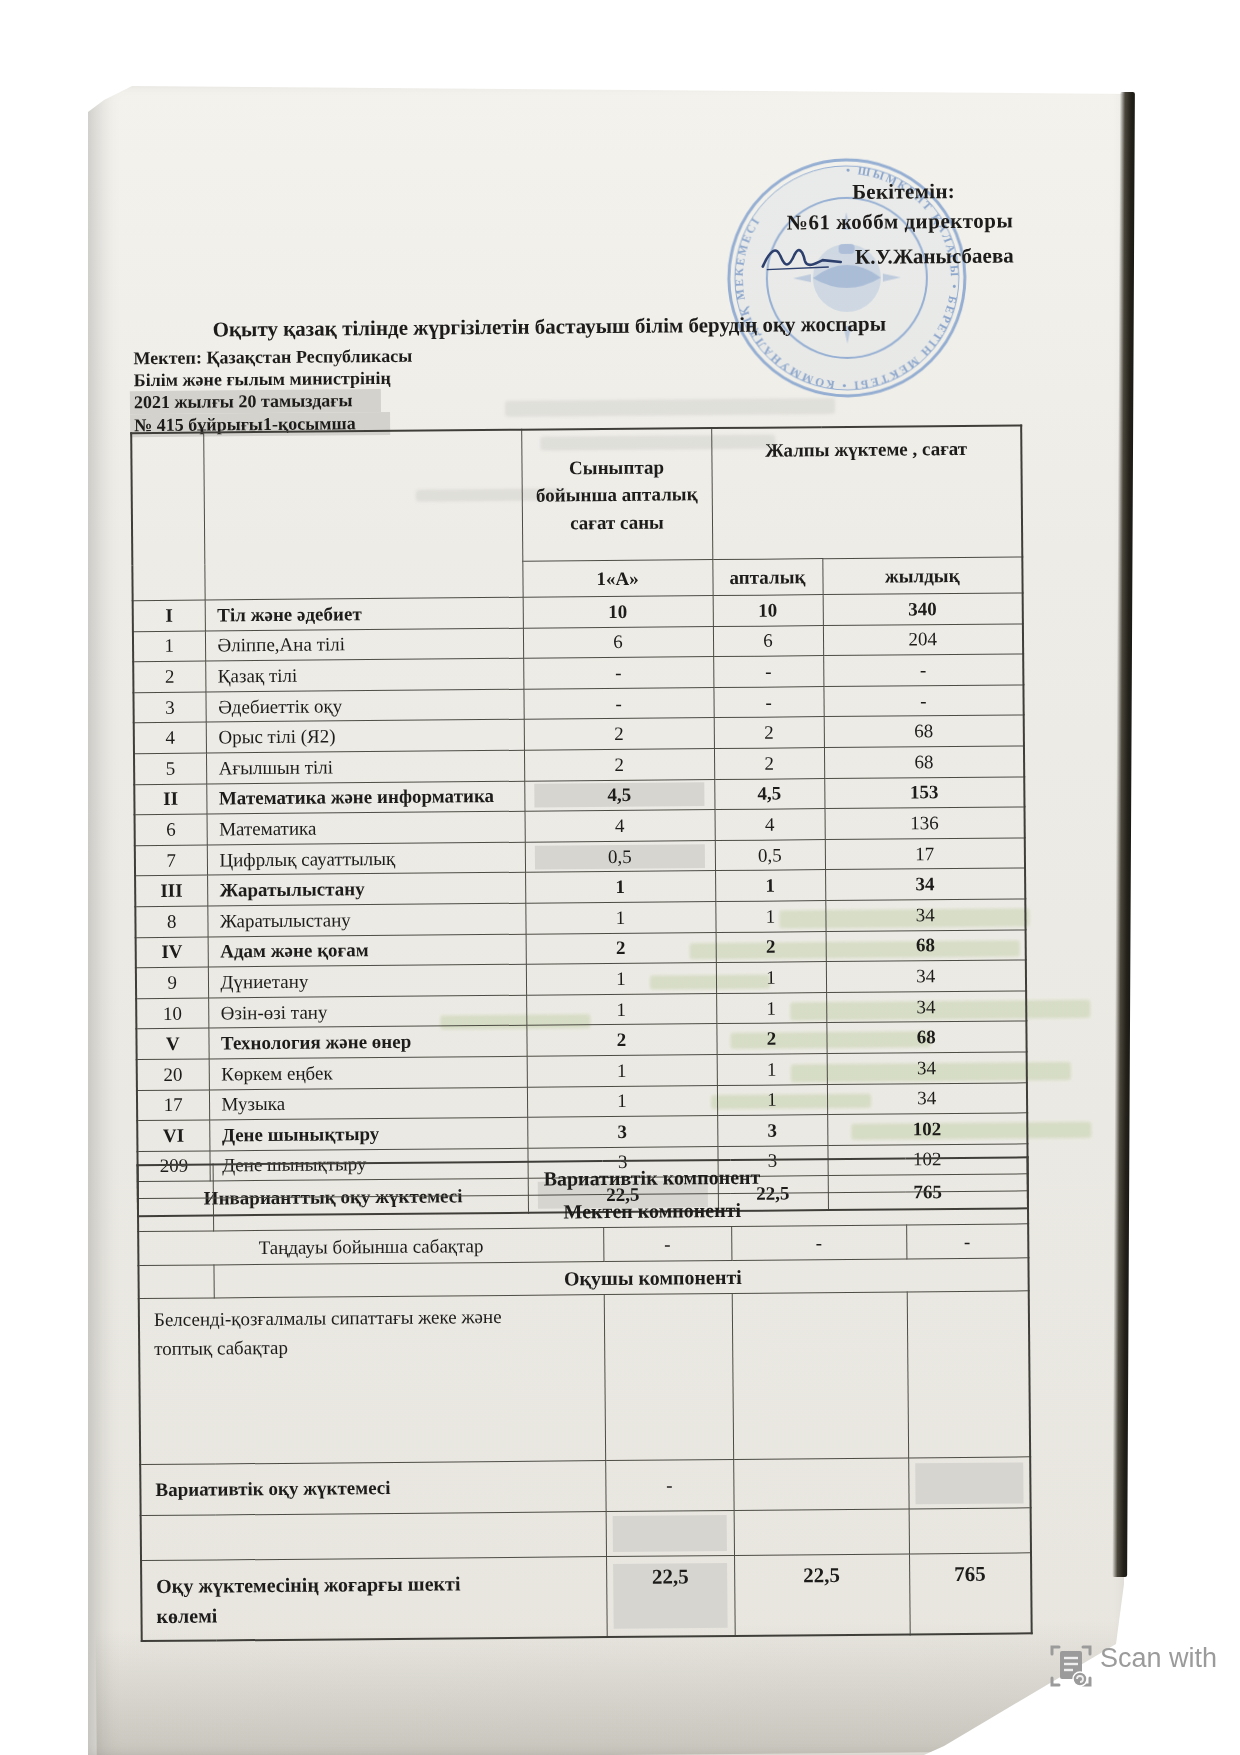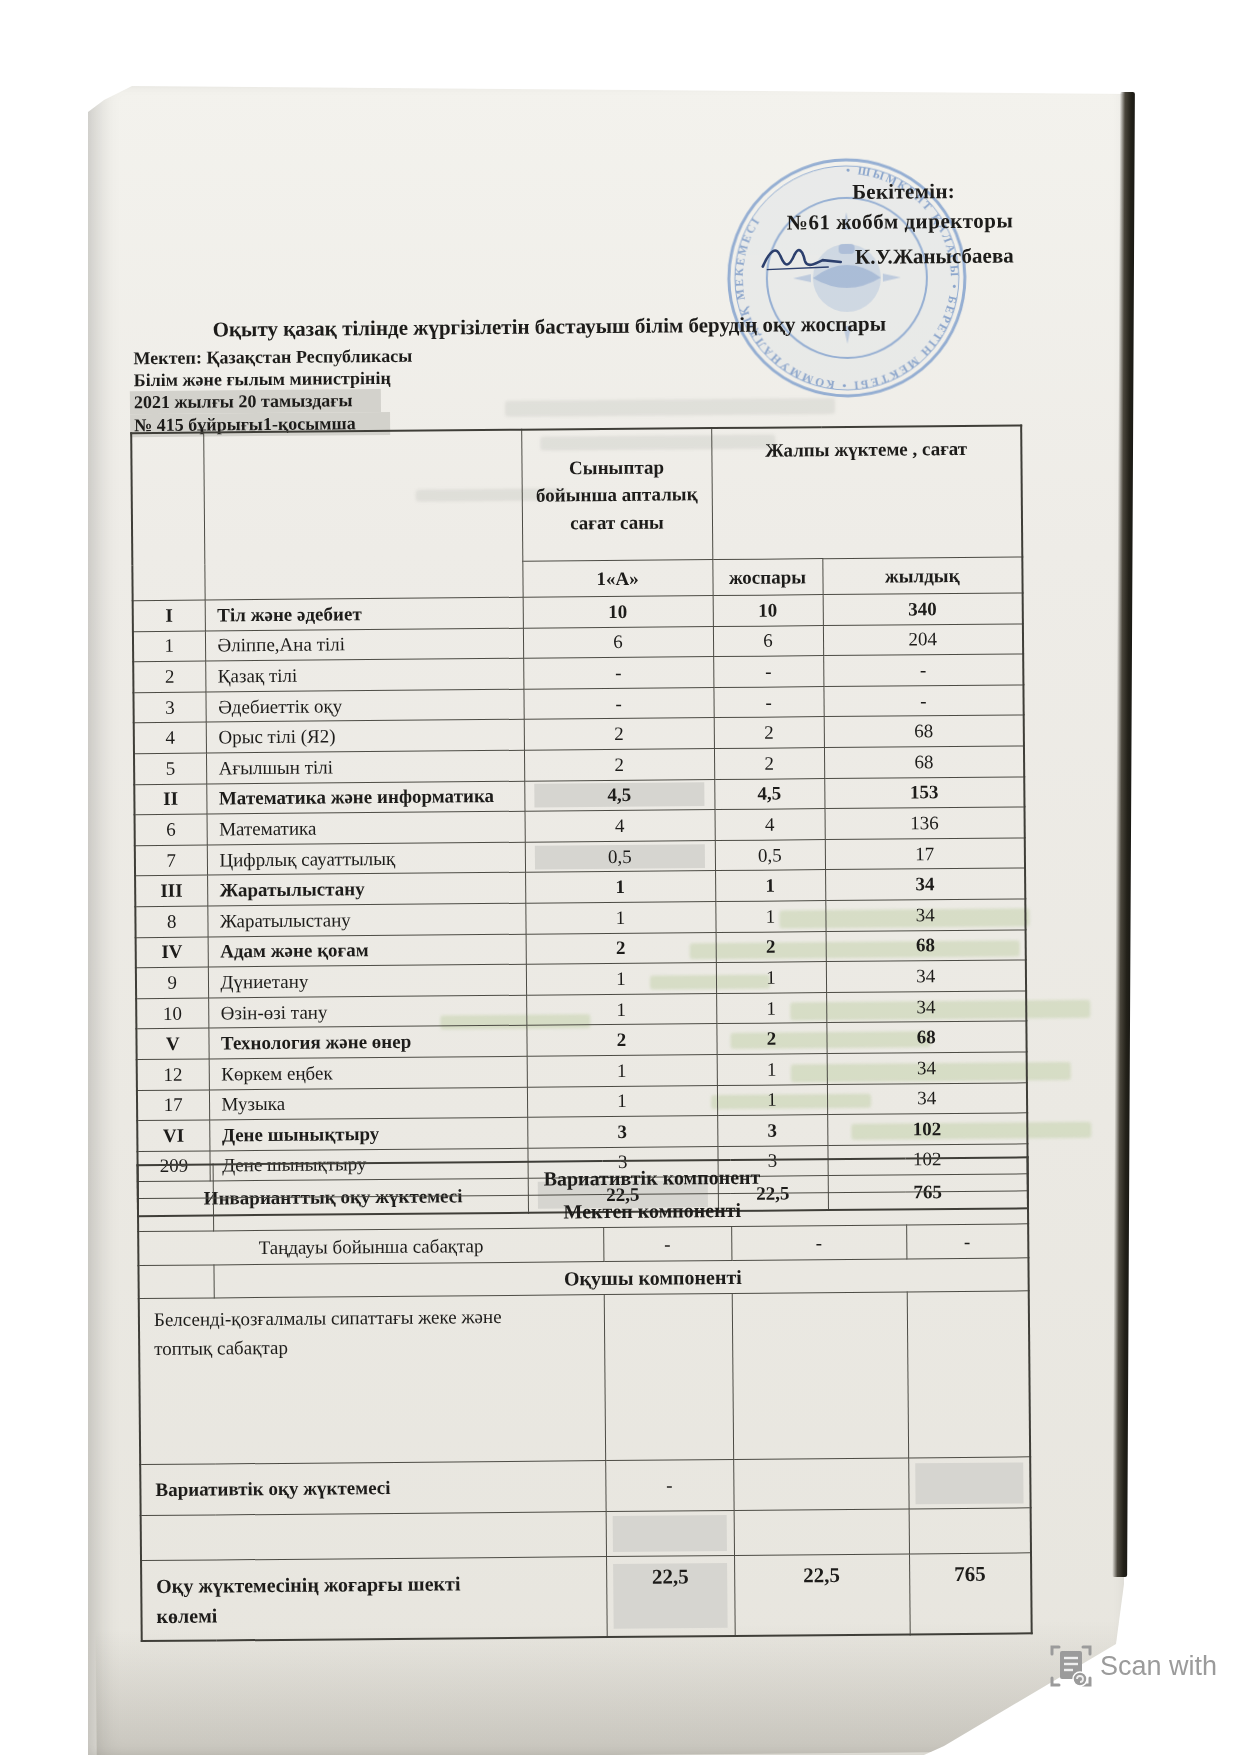--- a/index.html
+++ b/index.html
@@ -56,21 +56,21 @@
   .tandau td{height:31px;}
   .tandau .c{font-weight:bold;}
   .tall td{height:163px;vertical-align:top;}
   .tall .name-left div{max-width:400px;padding-top:6px;line-height:1.5;}
   .vtotal td{height:48px;font-weight:bold;}
   .spacer td{height:42px;}
   .maxrow td{height:70px;font-weight:bold;vertical-align:middle;}
   .maxrow .name-left div{max-width:360px;line-height:1.5;font-size:20px;}
   .maxrow .c{font-size:21px;vertical-align:top;padding-top:8px;}
   
-  .scanmark{position:absolute;left:1048px;top:1643px;display:flex;align-items:center;gap:6px;
+  .scanmark{position:absolute;left:1048px;top:1643px;display:flex;align-items:flex-start;gap:6px;
             font-family:"Liberation Sans", sans-serif;font-size:27px;color:#9b9b9b;}
 </style>
 </head>
 <body>
 
 <div class="page">
   <div class="paper">
     <div class="tilt">
 
       <div>
@@ -136,21 +136,21 @@
           </colgroup>
         <tbody>
             <tr>
           <th rowspan="2"></th>
           <th rowspan="2"></th>
           <th class="group">Сыныптар бойынша апталық сағат саны</th>
           <th class="group group-top" colspan="2">Жалпы жүктеме , сағат</th>
         </tr>
         <tr class="subhead">
           <td>1«А»</td>
-          <td>жоспары</td>
+          <td>апталық</td>
           <td>жылдық</td>
         </tr>
 
         <tr class="data boldrow">
               <td class="c">I</td>
               <td class="name">Тіл және әдебиет</td>
               <td class="c">10</td>
               <td class="c">10</td>
               <td class="c">340</td>
             </tr>
@@ -246,21 +246,21 @@
               <td class="c">34</td>
             </tr>
         <tr class="data boldrow">
               <td class="c">V</td>
               <td class="name">Технология және өнер</td>
               <td class="c">2</td>
               <td class="c">2</td>
               <td class="c">68</td>
             </tr>
         <tr class="data">
-              <td class="c">12</td>
+              <td class="c">20</td>
               <td class="name">Көркем еңбек</td>
               <td class="c">1</td>
               <td class="c">1</td>
               <td class="c">34</td>
             </tr>
         <tr class="data">
               <td class="c">17</td>
               <td class="name">Музыка</td>
               <td class="c">1</td>
               <td class="c">1</td>

